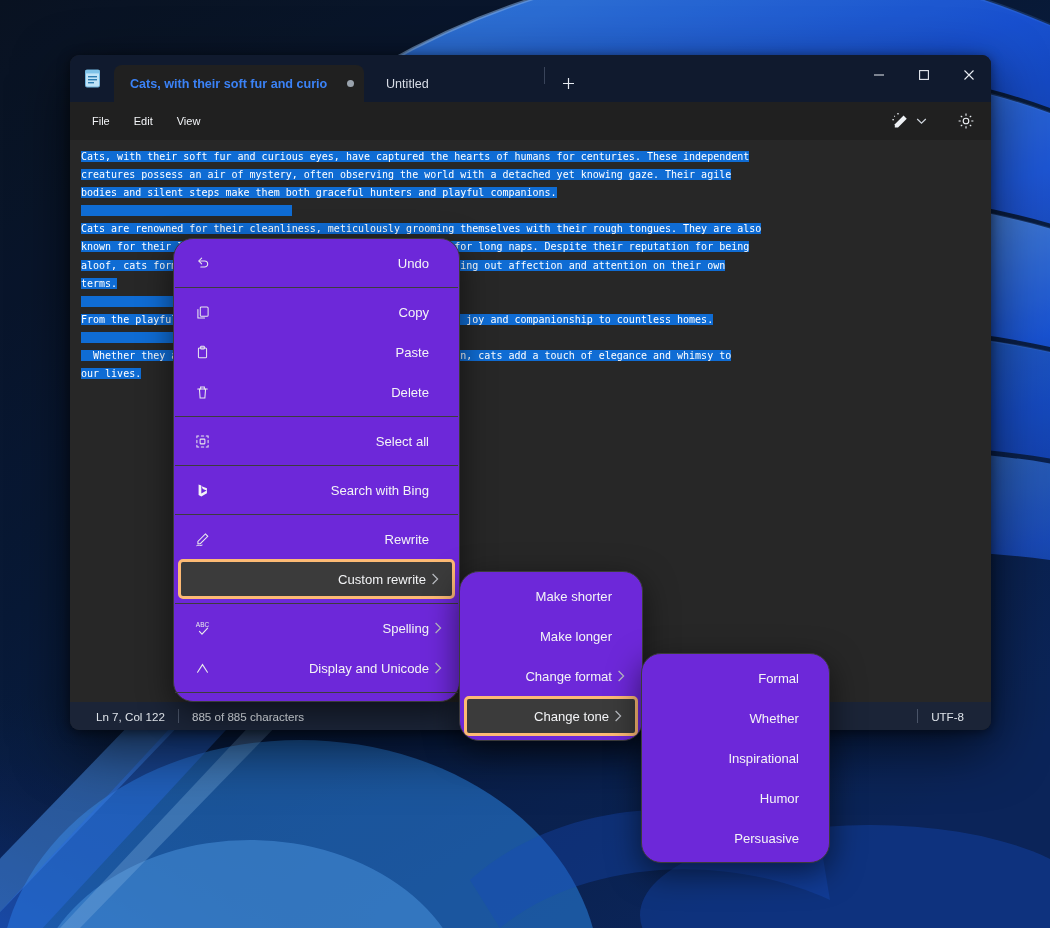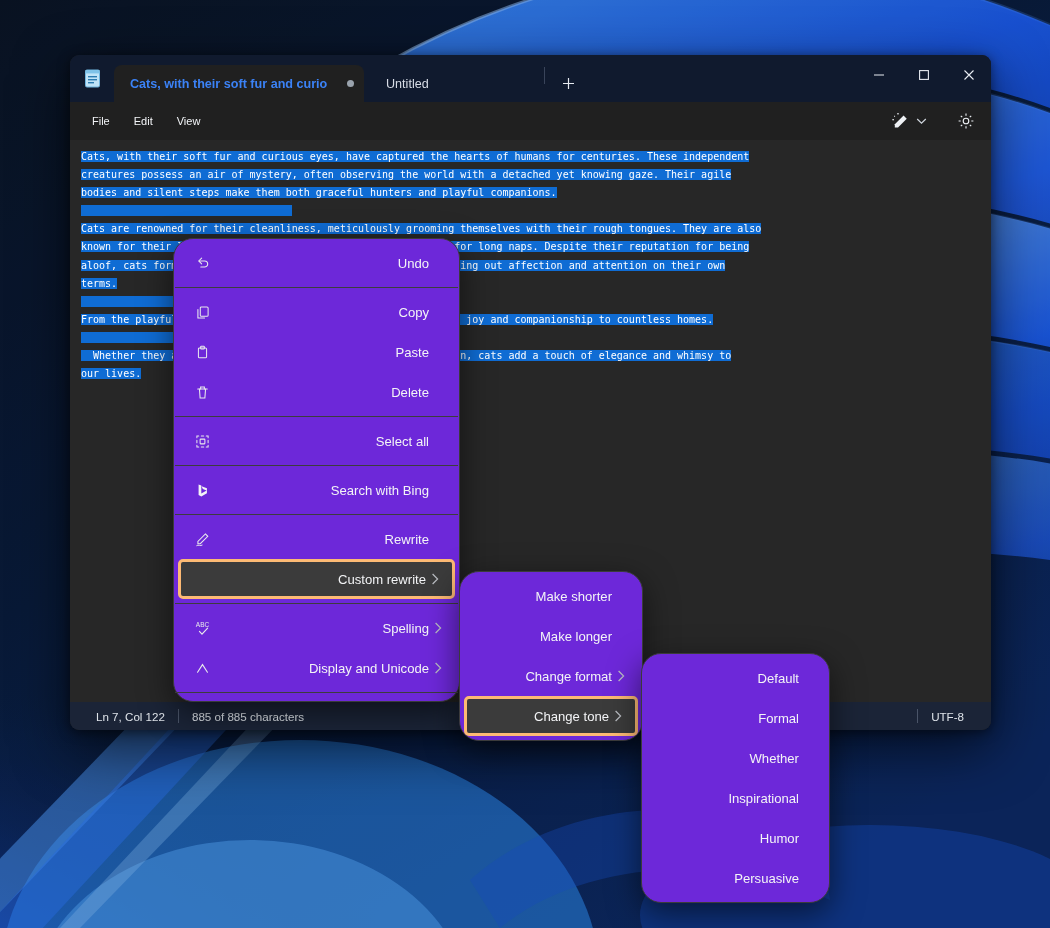--- a/index.html
+++ b/index.html
@@ -486,24 +486,20 @@
       <span class="ctx-chev">
         <svg width="9" height="14" viewBox="0 0 9 14">
           <path d="M1.6 2 L6.6 7 L1.6 12" stroke="#b9bcc2" stroke-width="1.2" fill="none"></path>
         </svg>
       </span>
     </div>
   </div>
 
 <div class="ctx-menu" id="ctx-sub2">
     <div class="ctx-item">
-      <span class="ctx-label">Default</span>
-      <span class="ctx-chev"></span>
-    </div>
-    <div class="ctx-item">
       <span class="ctx-label">Formal</span>
       <span class="ctx-chev"></span>
     </div>
     <div class="ctx-item">
       <span class="ctx-label">Whether</span>
       <span class="ctx-chev"></span>
     </div>
     <div class="ctx-item">
       <span class="ctx-label">Inspirational</span>
       <span class="ctx-chev"></span>

